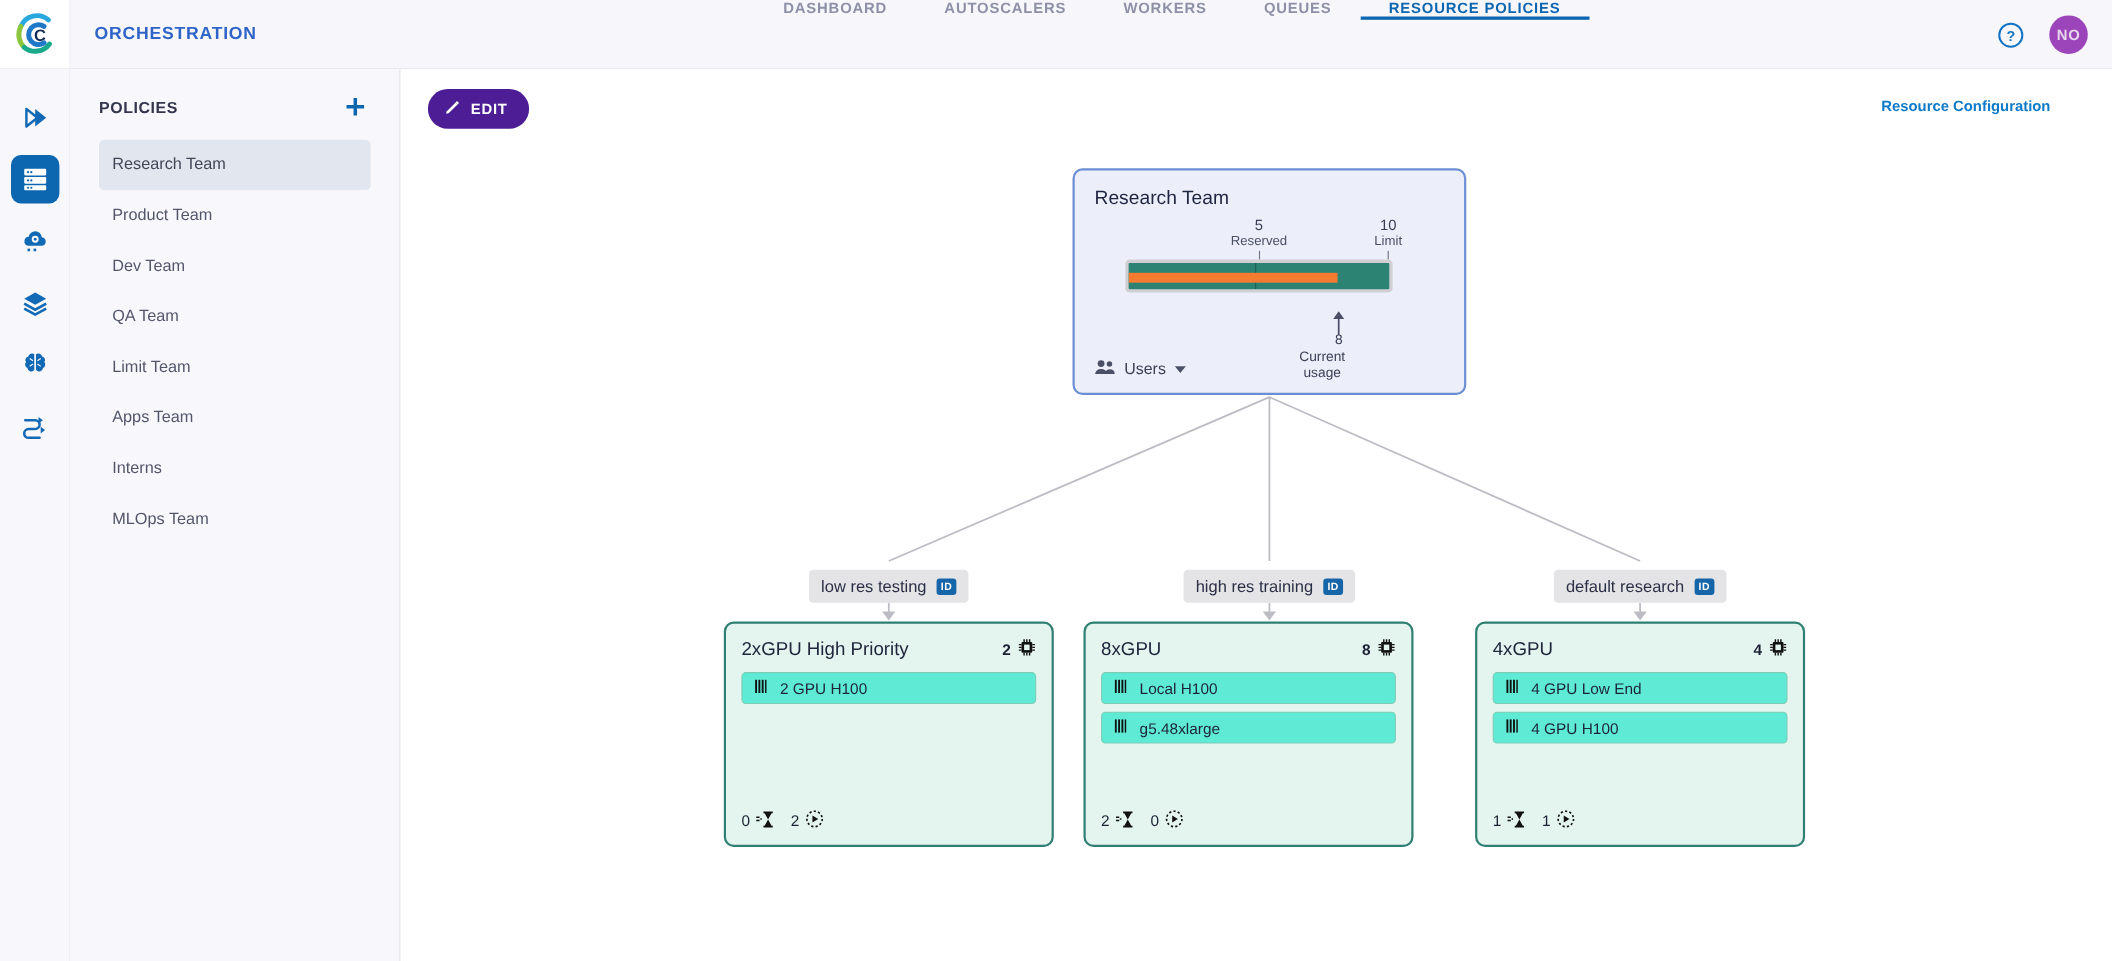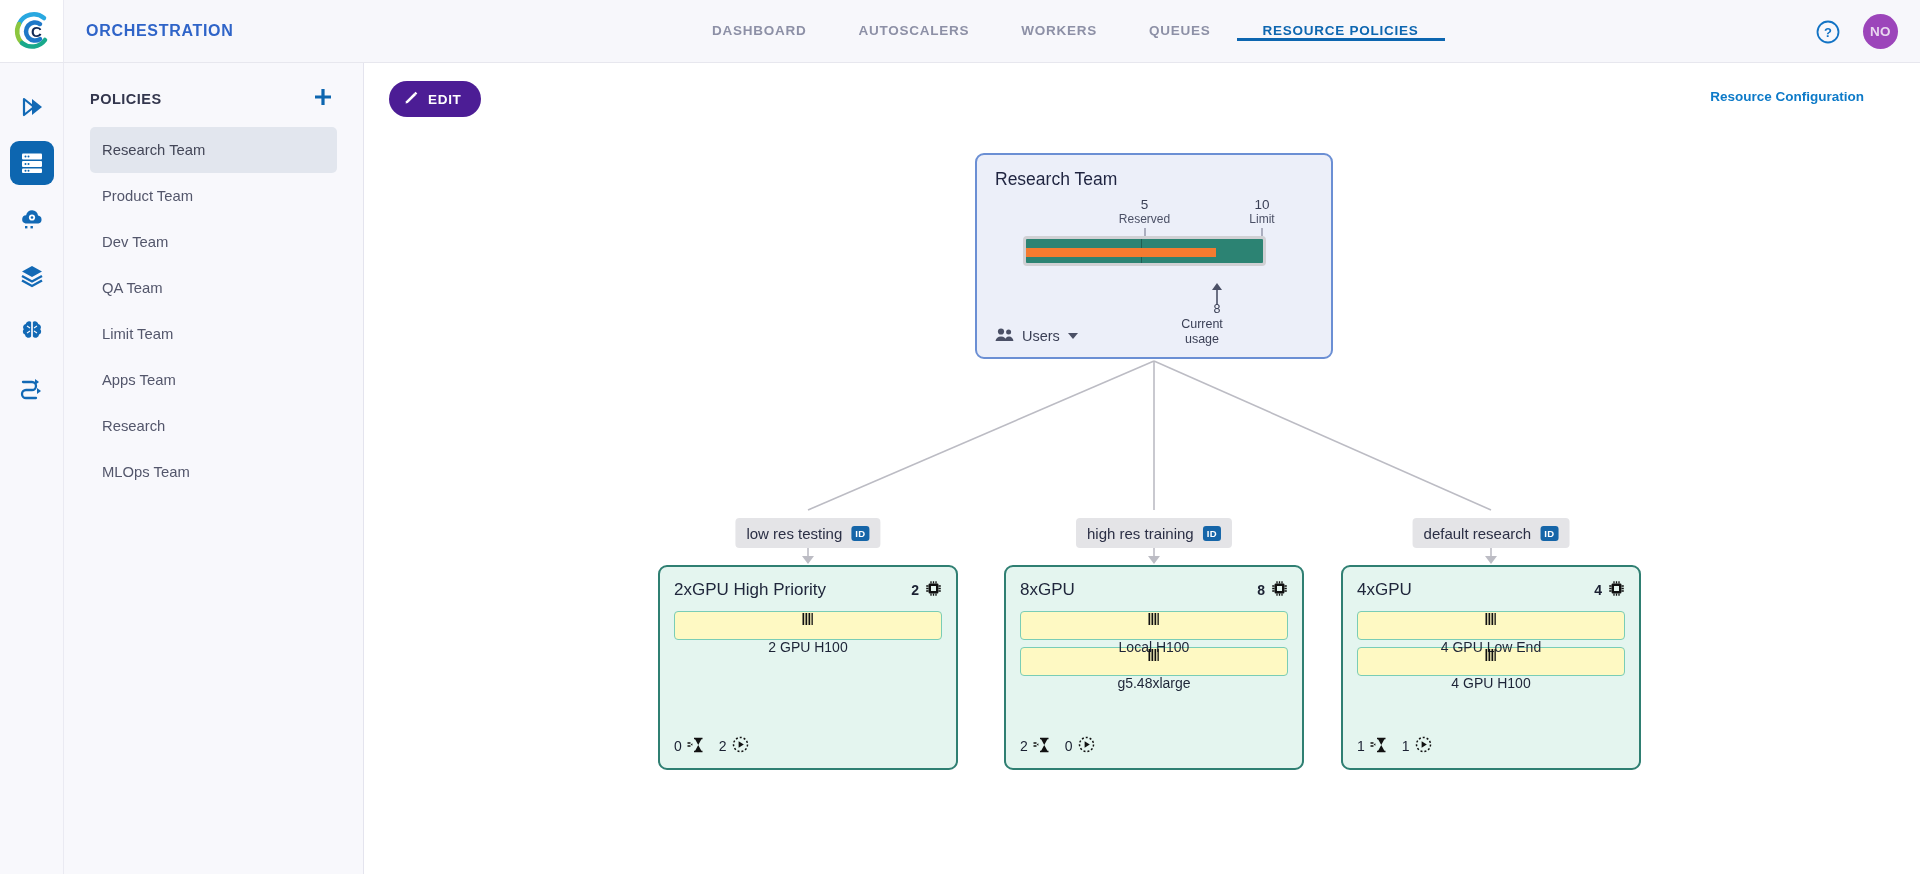--- a/index.html
+++ b/index.html
@@ -25,21 +25,21 @@
     border-right: 1px solid #eaeaf2;
   }
   .app-title {
     margin-left: 22px;
     color: #2f64c8;
     font-size: 16px; font-weight: bold;
     letter-spacing: .7px;
   }
   .nav-tabs {
     position: absolute; left: 686px; top: 0;
-    height: 63px; display: flex; align-items: center;
+    height: 63px; display: flex; align-items: flex-start;
   }
   .nav-tab {
     display: flex; align-items: center; justify-content: center;
     padding: 0 26px;
     font-size: 13.5px; font-weight: bold; letter-spacing: .75px;
     color: #8d90a6; cursor: pointer;
     border-bottom: 3px solid transparent;
     white-space: nowrap;
   }
   .nav-tab.active {
@@ -217,27 +217,26 @@
     display: flex; align-items: center; justify-content: space-between;
     margin-bottom: 11px;
   }
   .res-name { font-size: 17px; color: #20273c; }
   .res-count {
     display: flex; align-items: center; gap: 6px;
     font-size: 14px; font-weight: bold; color: #1b2133;
   }
   .res-item {
     height: 29px; margin-bottom: 7px;
-    background: #fef9c3; border: 1px solid #79cdb6;
+    background: #5eead4; border: 1px solid #79cdb6;
     border-radius: 4px;
     display: flex; align-items: center; gap: 10px;
     padding: 0 11px;
     font-size: 14px; color: #1d2437;
     cursor: pointer;
-    flex-direction: column;
   }
   .res-foot {
     position: absolute; left: 14px; bottom: 12px;
     display: flex; align-items: center; gap: 15px;
     font-size: 14px; color: #1b2133;
   }
   .stat { display: flex; align-items: center; gap: 5px; }
 </style>
 </head>
 <body>
@@ -363,21 +362,21 @@
   <div class="policy-item">
       <span>QA Team</span>
     </div>
   <div class="policy-item">
       <span>Limit Team</span>
     </div>
   <div class="policy-item">
       <span>Apps Team</span>
     </div>
   <div class="policy-item">
-      <span>Research</span>
+      <span>Interns</span>
     </div>
   <div class="policy-item">
       <span>MLOps Team</span>
     </div>
 </div>
 
 <div class="canvas">
 
   <button class="edit-btn">
     <span>
@@ -514,21 +513,21 @@
           <span>
             <svg width="17" height="17" viewBox="0 0 17 17">
               <circle cx="8.5" cy="8.5" r="7" fill="none" stroke="#111" stroke-width="1.5" stroke-dasharray="2 2"></circle>
               <path d="M6.6 5.3 L11.8 8.5 L6.6 11.7 Z" fill="#111"></path>
             </svg>
           </span>
         </span>
       </div>
     </div>
 
-    <div class="res-card" style="left:789px;text-align:center;">
+    <div class="res-card" style="left:770px;text-align:center;">
       <div class="res-head">
         <div class="res-name">8xGPU</div>
         <div class="res-count">
           <span>8</span>
           <span>
             <svg width="17" height="17" viewBox="0 0 17 17">
               <rect x="3.6" y="3.6" width="9.8" height="9.8" rx="1" fill="#111"></rect>
               <rect x="6" y="6" width="5" height="5" fill="#e4f5ef"></rect>
               <g stroke="#111" stroke-width="1.3">
                 <path d="M6 1.2 V3.6 M8.5 1.2 V3.6 M11 1.2 V3.6"></path>

